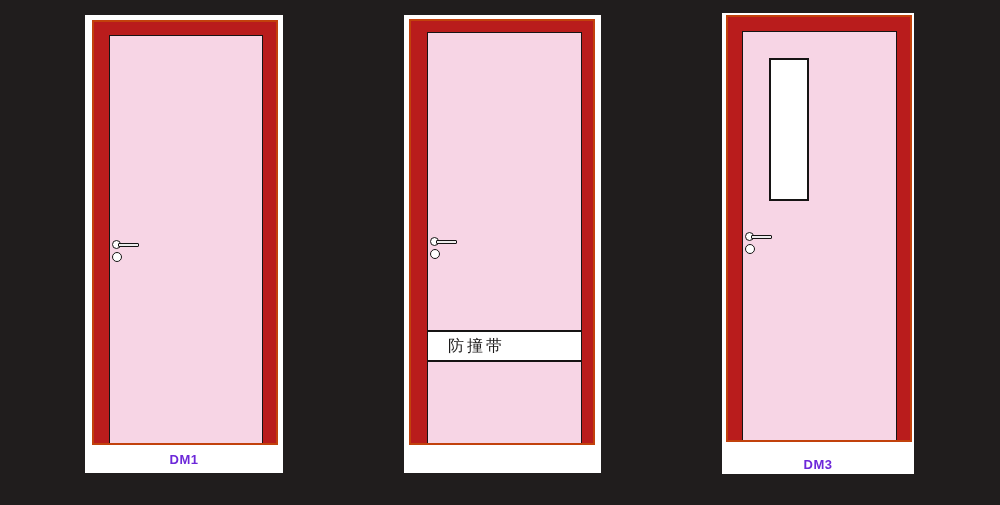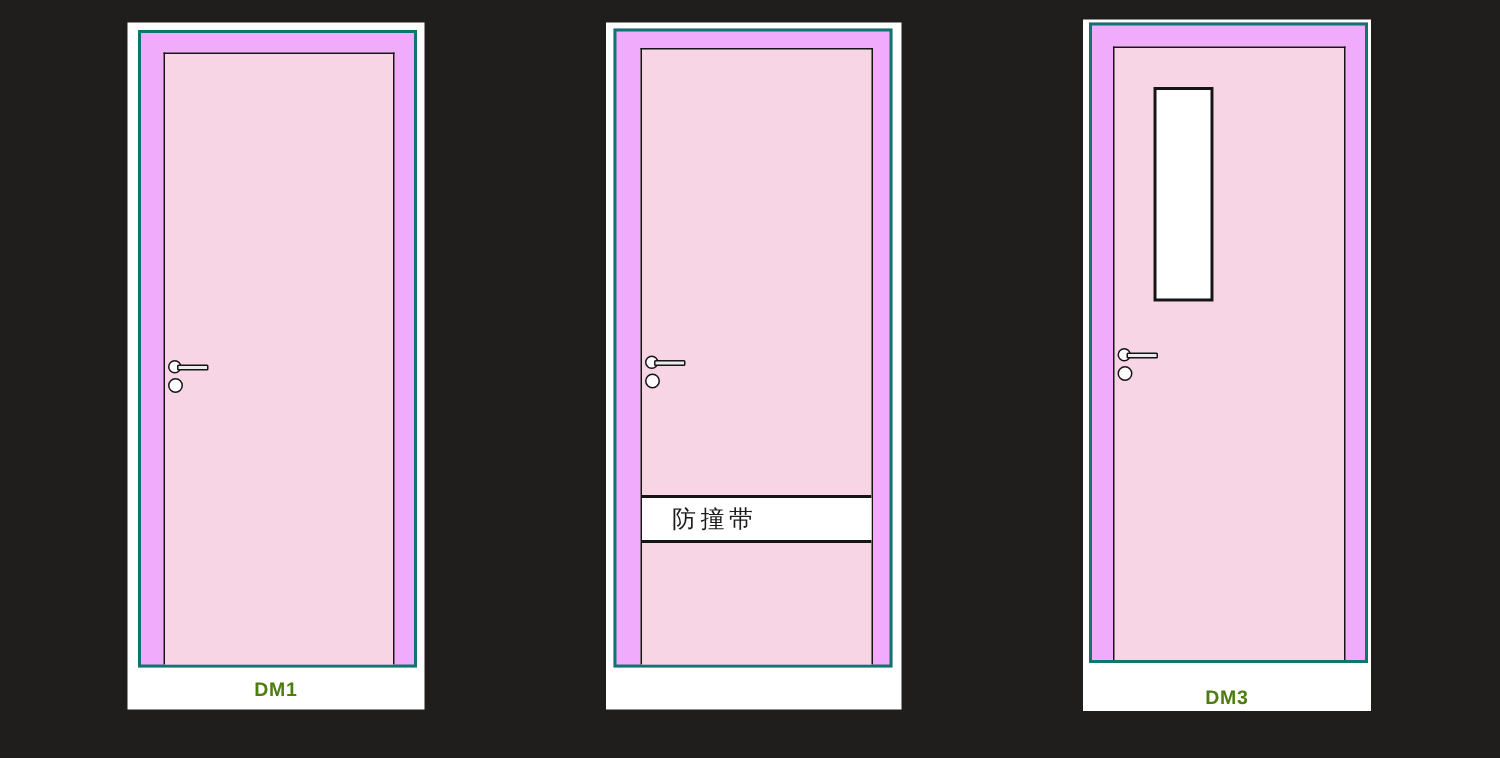--- a/index.html
+++ b/index.html
@@ -14,22 +14,22 @@
     background: #201D1D;
     overflow: hidden;
     font-family: "Liberation Sans", sans-serif;
   }
   .card {
     position: absolute;
     background: #FFFFFF;
   }
   .frame {
     position: absolute;
-    background: #f0abfc;
-    border: 2px solid #0f766e;
+    background: #b91c1c;
+    border: 2px solid #c2410c;
     box-sizing: border-box;
   }
   .leaf {
     position: absolute;
     bottom: 0;
     background: #F7D5E5;
     border: 1.5px solid #161414;
     border-bottom: none;
   }
   .handle {
@@ -108,21 +108,21 @@
     position: absolute;
     left: 0;
     right: 0;
     bottom: 0;
     height: 28px;
     display: flex;
     align-items: center;
     justify-content: center;
     font-size: 13px;
     font-weight: bold;
-    color: #4d7c0f;
+    color: #6d28d9;
     letter-spacing: 0.5px;
   }
   
   .d1 { left: 85px;  top: 15px; width: 198px; height: 458px; }
   .d1 .frame { left: 7px; top: 5px; width: 186px; height: 425px; }
   .d1 .leaf  { left: 15px; right: 13px; top: 13px; }
 
   .d2 { left: 404px; top: 15px; width: 197px; height: 458px; }
   .d2 .frame { left: 5px; top: 4px; width: 186px; height: 426px; }
   .d2 .leaf  { left: 16px; right: 11px; top: 11px; }

